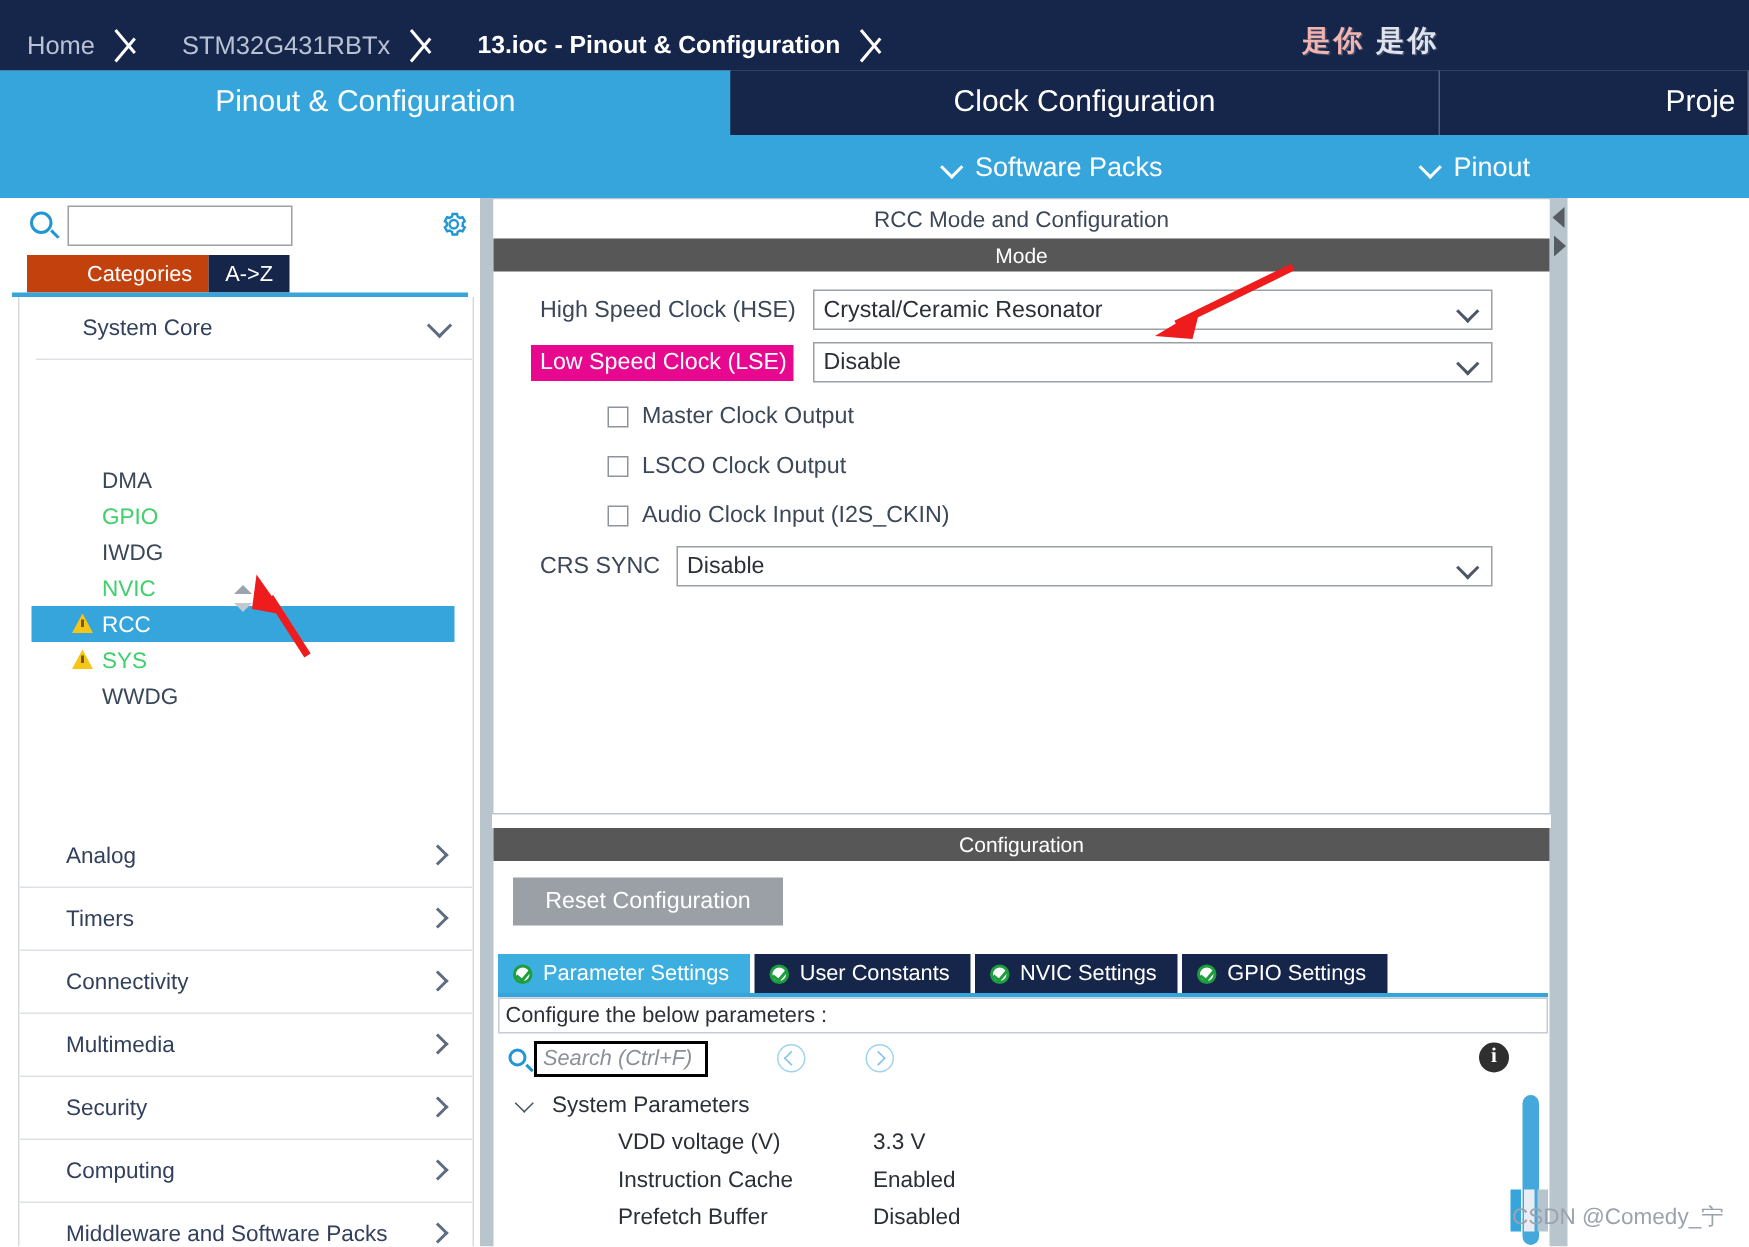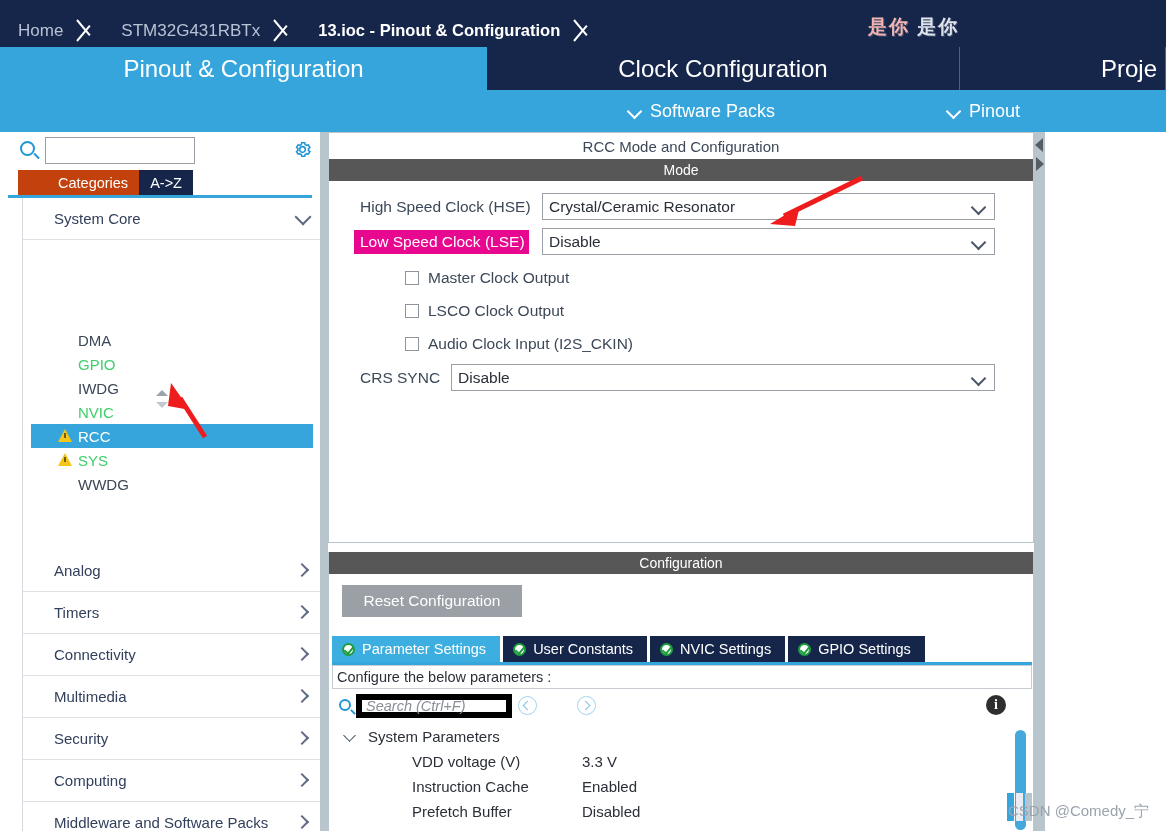--- a/index.html
+++ b/index.html
@@ -69,21 +69,21 @@
   .tabbar {
     position: absolute; left: 0; top: 47px;
     width: 1166px; height: 43px;
     background: #16264a;
     display: flex;
   }
   .mtab {
     height: 43px;
     display: flex; align-items: center; justify-content: center;
     color: #ffffff;
-    font-size: 24px;
+    font-size: 20px;
     background: #16264a;
     border-right: 1px solid #51607c;
   }
   .mtab.selected { background: #36a5dc; border-right: none; }
   .mtab.t1 { width: 487px; }
   .mtab.t2 { width: 473px; }
   .mtab.t3 { width: 206px; justify-content: flex-end; padding-right: 8px; }
 
   
   .subbar {
@@ -165,26 +165,27 @@
   .cat-tab.sel { background: #c2410c; padding-left: 40px; }
   .cat-tab.uns { background: #16264a; }
 
   .cat-underline {
     position: absolute; left: 8px; top: 63px;
     width: 304px; height: 3px;
     background: #36a5dc;
   }
 
   .cat-list {
-    position: absolute; left: 22px; top: 66px;
+    position: absolute; left: 12px; top: 66px;
     width: 304px; height: 633px;
     background: #ffffff;
     border-left: 1px solid #d5dadf;
     border-right: 1px solid #d5dadf;
     overflow: hidden;
+    padding-left: 11px;
   }
   .cat-header {
     position: relative;
     height: 42px;
     display: flex; align-items: center;
     padding: 0 16px 0 31px;
     font-size: 15px;
     color: #33405c;
     border-bottom: 1px solid #dde1e6;
   }
@@ -211,21 +212,20 @@
   .updown .t { position:absolute; left:0; top:0; width:0;height:0;
     border-left:6px solid transparent; border-right:6px solid transparent;
     border-bottom:6px solid #9ba4ae; }
   .updown .b { position:absolute; left:0; bottom:0; width:0;height:0;
     border-left:6px solid transparent; border-right:6px solid transparent;
     border-top:6px solid #c2c8cf; }
 
   .periph-list {
     position: absolute; left: 0; top: 110px;
     width: 302px;
-    margin-top: 20px;
   }
   .periph {
     height: 24px;
     display: flex; align-items: center;
     padding-left: 55px;
     font-size: 15px;
     color: #3c4858;
     position: relative;
   }
   .periph.green { color: #3fcf6b; }
@@ -435,22 +435,22 @@
   }
   .mag2::after {
     content: "";
     position: absolute; left: 9px; top: 10px;
     width: 6px; height: 2px;
     background: #2196d6;
     transform: rotate(45deg);
   }
   .param-search-box {
     position: absolute; left: 24px; top: 2px;
-    width: 156px; height: 24px;
-    border: 6px solid #000000;
+    width: 116px; height: 24px;
+    border: 2px solid #000000;
     background: #ffffff;
     display: flex; align-items: center;
     padding-left: 4px;
     font-size: 14.5px;
     color: #8b9098;
     font-style: italic;
   }
   .circ-btn {
     position: absolute; top: 4px;
     width: 19px; height: 19px;

